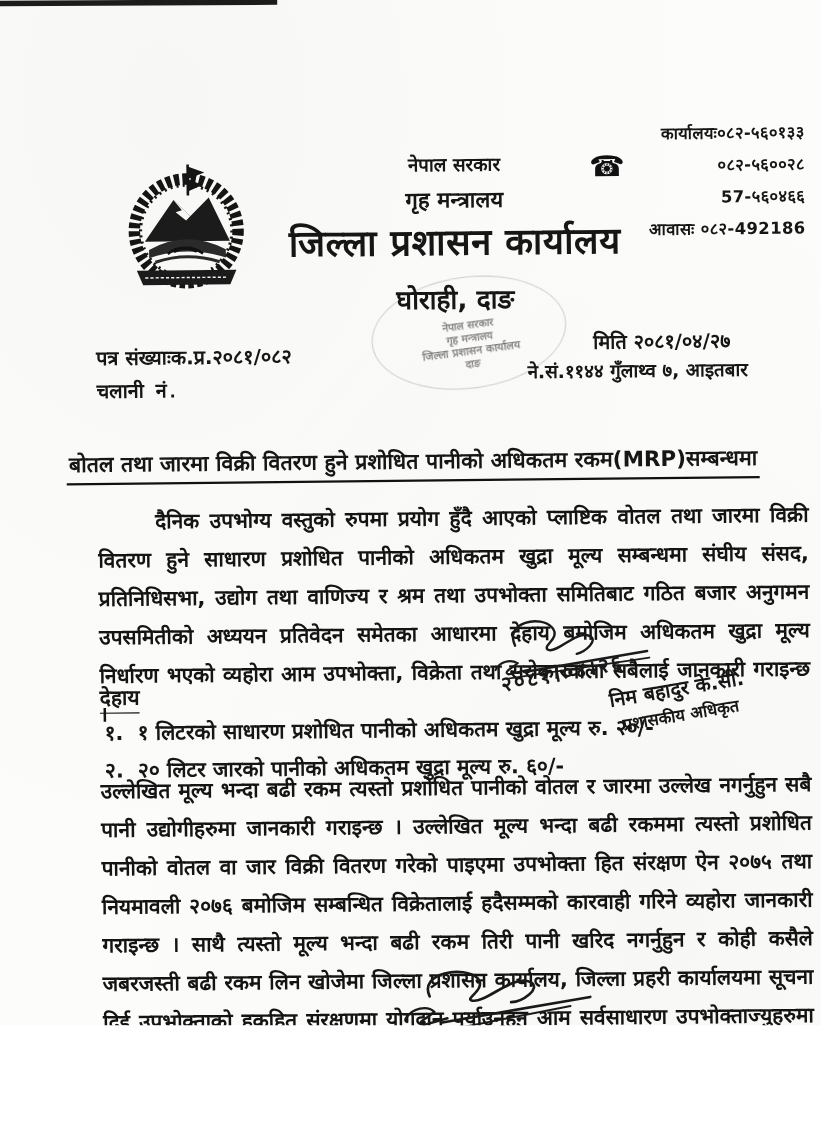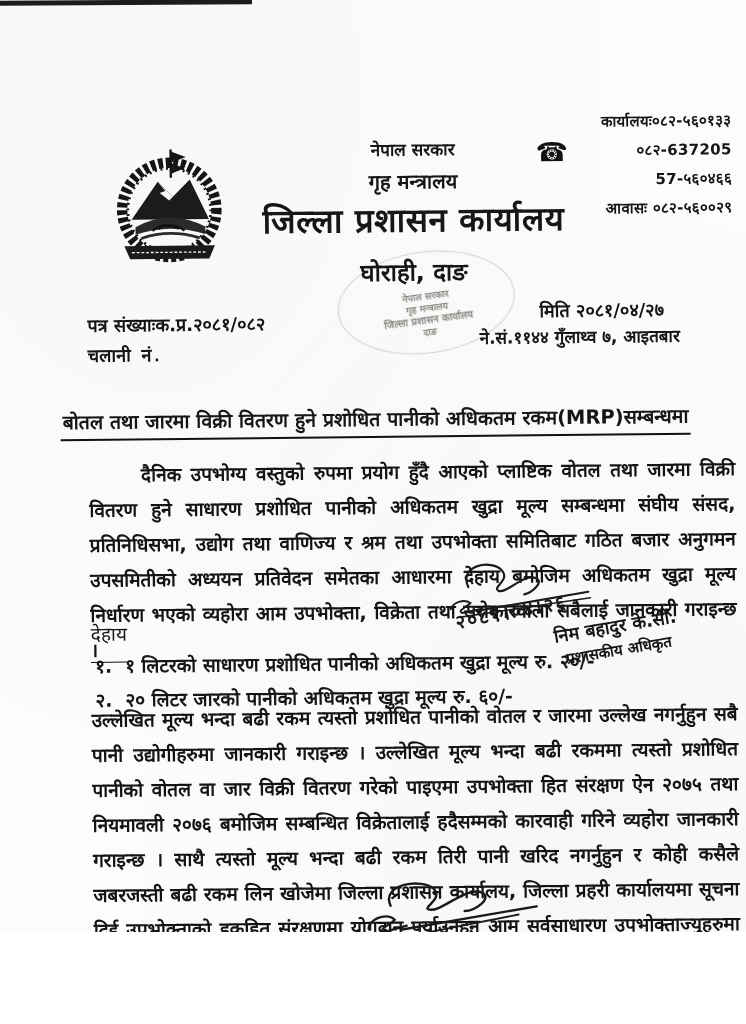--- a/index.html
+++ b/index.html
@@ -96,23 +96,23 @@
     font-size: 19px;
     font-weight: 600;
     line-height: 35px;
     text-align: justify;
     color: #141414;
   }
   .para1 { top: 455px; text-indent: 52px; }
   .para2 { top: 700px; }
   .list-heading {
     position: absolute; top: 618px; left: 88px;
-    font-size: 19px; font-weight: 400;
+    font-size: 19px; font-weight: 700;
     border-bottom: 1.5px solid #111;
-    padding-bottom: 15px;
+    padding-bottom: 1px;
   }
   .list-item { position: absolute; left: 92px; font-size: 19px; font-weight: 600; white-space: nowrap; }
   .list-item .num { display: inline-block; width: 30px; }
   .item1 { top: 650px; }
   .item2 { top: 684px; }
   
   .sig1-block { position: absolute; top: 558px; left: 438px; width: 160px; z-index: 4; }
   .sig1-date {
     position: absolute; top: 600px; left: 452px;
     font-size: 19px; font-weight: 600;
@@ -137,24 +137,24 @@
 
 <div class="page">
   <div class="scan-strip"></div>
 
   <div class="sheet-content">
 
     <div class="contact">
       <div class="row"><span>कार्यालयः</span><span>०८२-५६०१३३</span></div>
       <div class="row">
         <span class="phone-glyph">☎</span>
-        <span>०८२-637205</span>
+        <span>०८२-५६००२८</span>
       </div>
       <div class="row"><span>57-५६०४६६</span></div>
-      <div class="row"><span>आवासः </span><span>०८२-५६००२९</span></div>
+      <div class="row"><span>आवासः </span><span>०८२-492186</span></div>
     </div>
 
     <svg class="emblem" viewBox="0 0 140 140">
 
       <circle cx="70" cy="74" r="50" fill="none" stroke="#151515" stroke-width="11" stroke-dasharray="5 3"></circle>
       <circle cx="70" cy="74" r="44" fill="none" stroke="#151515" stroke-width="3" stroke-dasharray="2 4"></circle>
 
       <path d="M72 10 L72 40" stroke="#151515" stroke-width="2.5" fill="none"></path>
       <path d="M72 12 L88 18 L72 24 Z" fill="#151515"></path>
       <path d="M72 24 L86 30 L72 36 Z" fill="#151515"></path>

